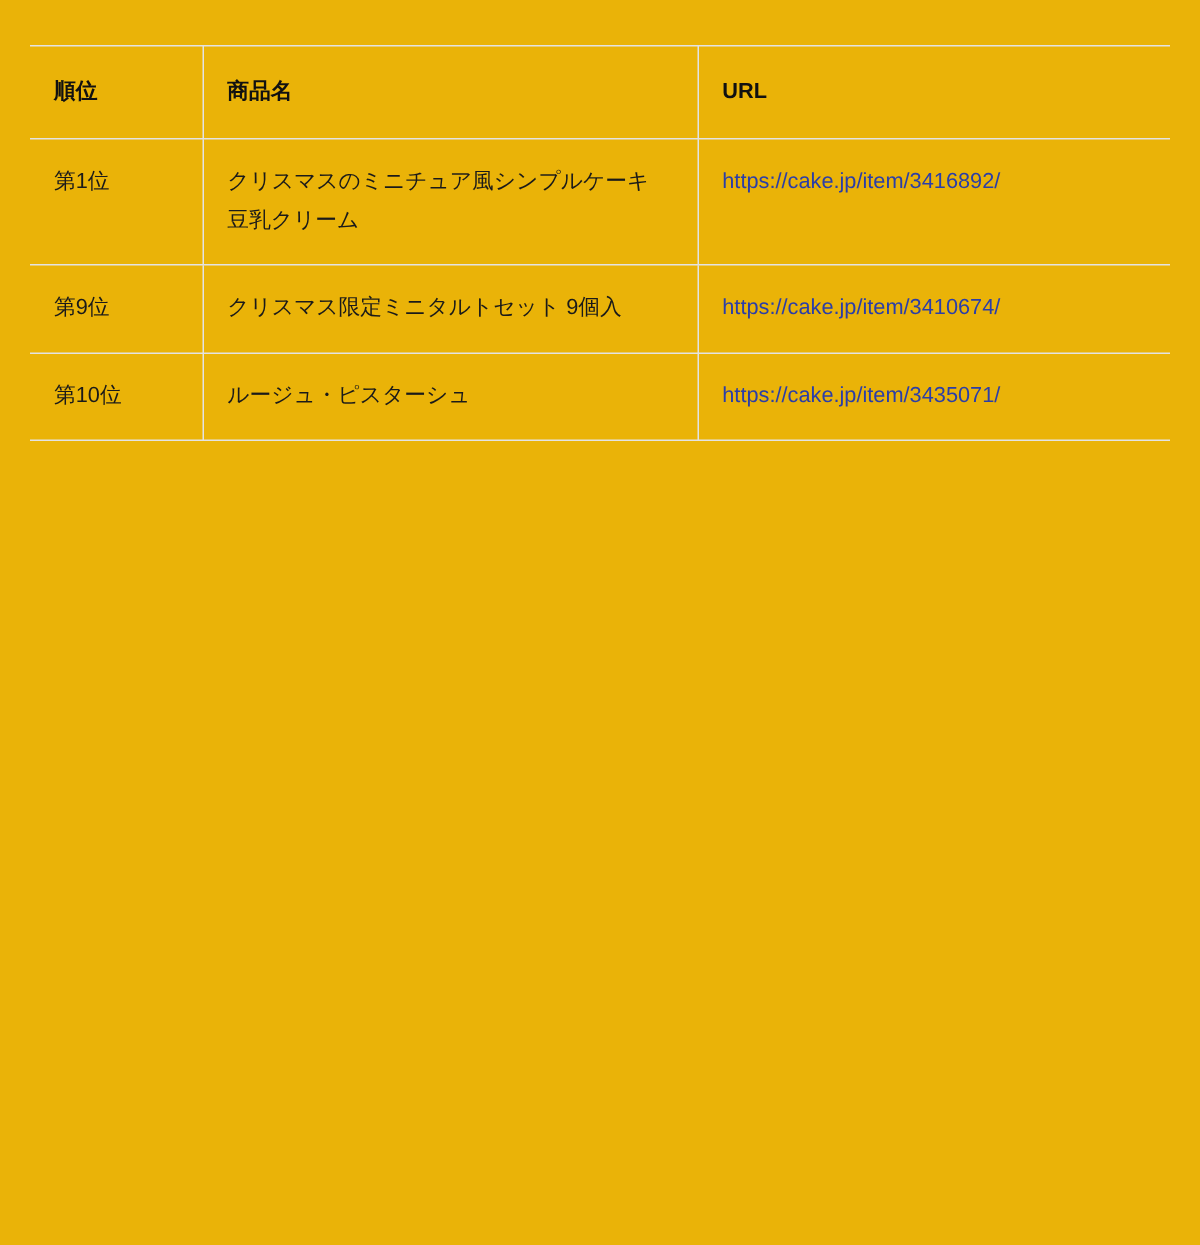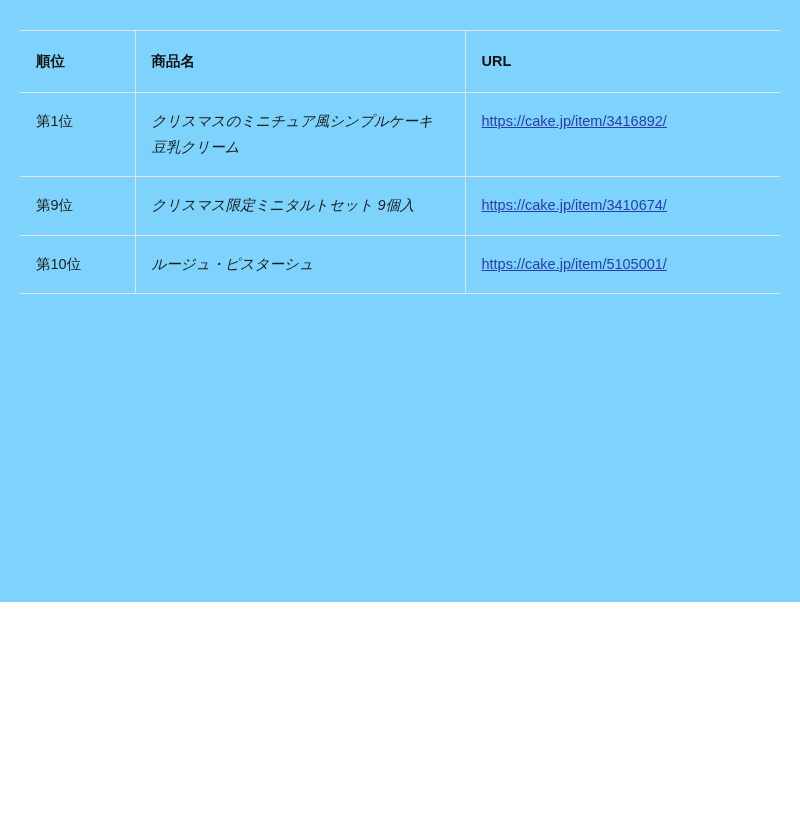--- a/index.html
+++ b/index.html
@@ -9,24 +9,24 @@
   }
   body {
     width: 800px;
     height: 830px;
     font-family: "Liberation Sans", sans-serif;
     color: #1a1a1a;
     overflow: hidden;
   }
   .page {
     width: 800px;
-    height: 602px;
+    height: 830px;
     box-sizing: border-box;
     padding: 30px 20px 0 20px;
-    background: #7dd3fc;
+    background: #eab308;
   }
   table.rank-table {
     width: 760px;
     border-collapse: collapse;
     table-layout: fixed;
     border-top: 1px solid #d6d6d6;
     border-bottom: 1px solid #d6d6d6;
   }
   table.rank-table col.col-rank { width: 115px; }
   table.rank-table col.col-name { width: 330px; }
@@ -59,26 +59,24 @@
     padding-bottom: 18px;
     color: #111111;
   }
   .cell-rank {
     white-space: nowrap;
     color: #1a1a1a;
   }
   .cell-name {
     color: #1a1a1a;
     word-break: break-all;
-    font-style: italic;
   }
   .cell-url a,
   .cell-url .link {
     color: #2b3ea8;
-    text-decoration: underline;
     word-break: break-all;
     font-size: 14.5px;
     cursor: pointer;
   }
 </style>
 </head>
 <body>
 
 <div class="page">
   <table class="rank-table">
@@ -101,17 +99,17 @@
         <td class="cell-url"><span class="link">https://cake.jp/item/3416892/</span></td>
       </tr>
       <tr>
         <td class="cell-rank">第9位</td>
         <td class="cell-name">クリスマス限定ミニタルトセット 9個入</td>
         <td class="cell-url"><span class="link">https://cake.jp/item/3410674/</span></td>
       </tr>
       <tr>
         <td class="cell-rank">第10位</td>
         <td class="cell-name">ルージュ・ピスターシュ</td>
-        <td class="cell-url"><span class="link">https://cake.jp/item/5105001/</span></td>
+        <td class="cell-url"><span class="link">https://cake.jp/item/3435071/</span></td>
       </tr>
     </tbody>
   </table>
 </div>
 
 </body></html>

